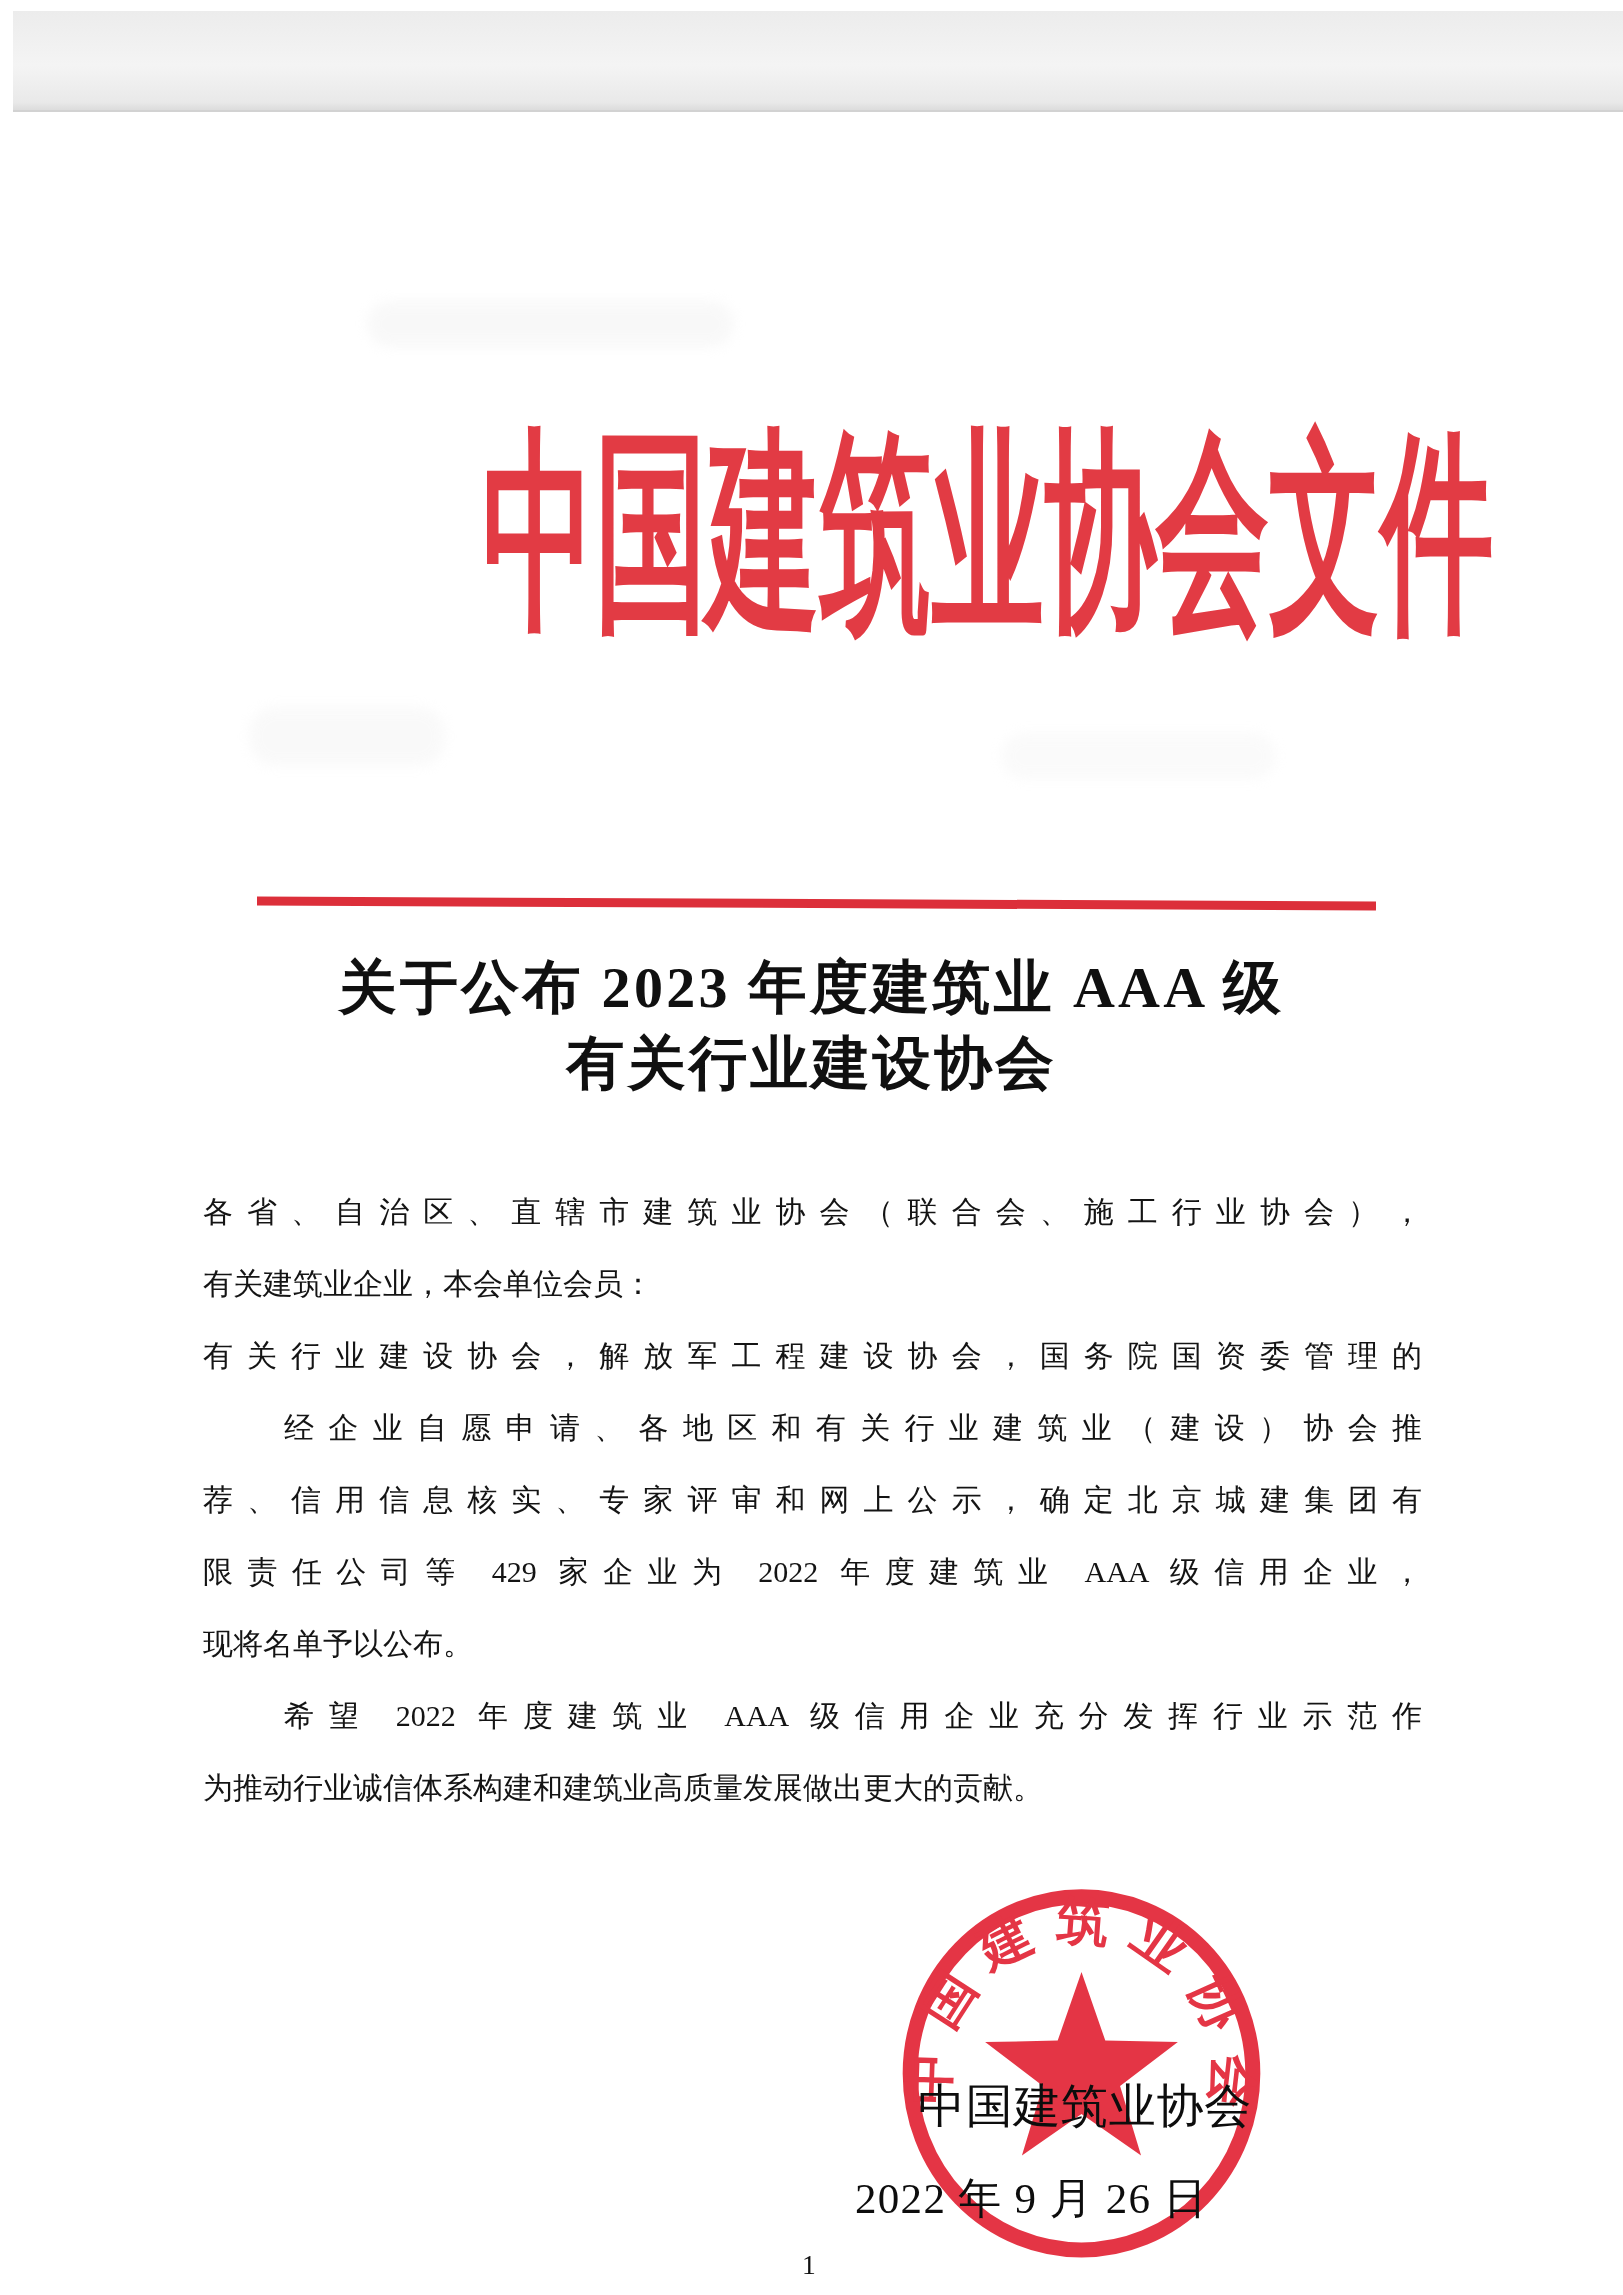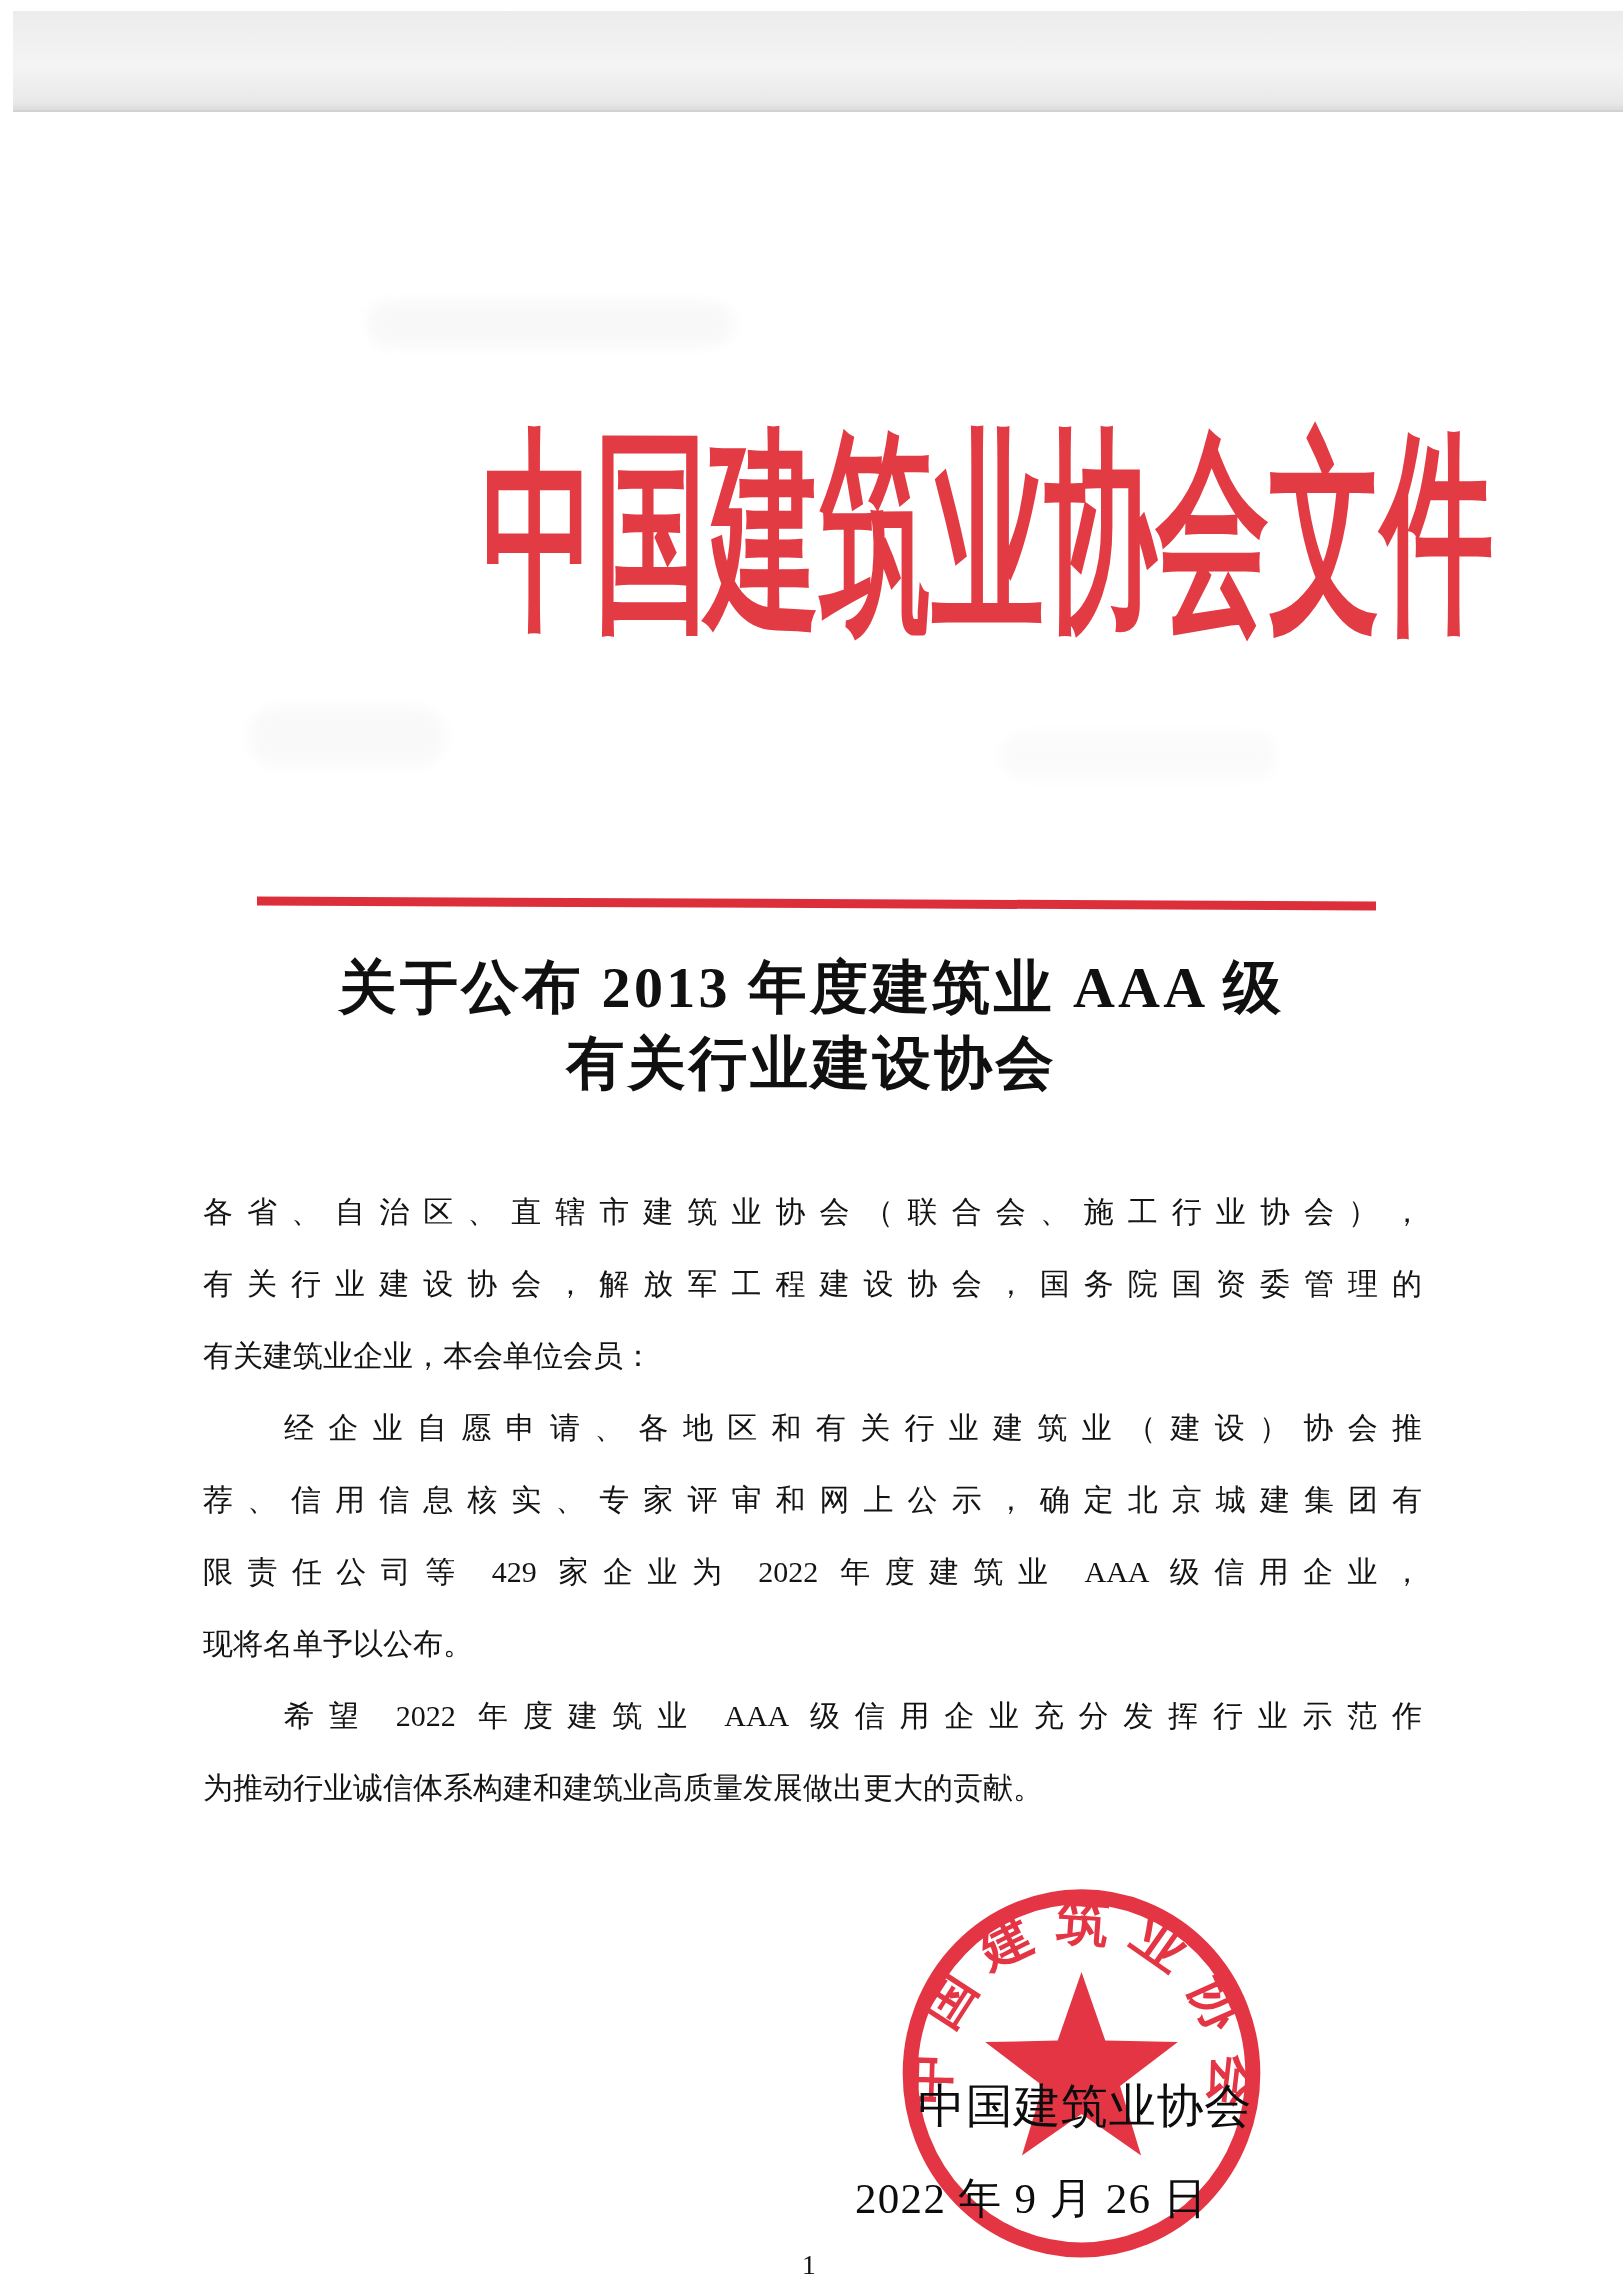--- a/index.html
+++ b/index.html
@@ -95,28 +95,28 @@
   <div class="artifact a3"></div>
 
   <div class="masthead">
     <span class="stretch" style="color: rgb(226, 59, 68);">中国建筑业协会文件</span>
   </div>
 
 
   <div class="red-rule" style="background: rgb(220, 47, 58);"></div>
 
   <div class="doc-title">
-    <div>关于公布 2013 年度建筑业 AAA 级</div>
+    <div>关于公布 2023 年度建筑业 AAA 级</div>
     <div>有关行业建设协会</div>
   </div>
 
   <div class="body-text">
       <div class="bline j">各省、自治区、直辖市建筑业协会（联合会、施工行业协会），</div>
+      <div class="bline l">有关建筑业企业，本会单位会员：</div>
       <div class="bline j">有关行业建设协会，解放军工程建设协会，国务院国资委管理的</div>
-      <div class="bline l">有关建筑业企业，本会单位会员：</div>
       <div class="bline j ind">经企业自愿申请、各地区和有关行业建筑业（建设）协会推</div>
       <div class="bline j">荐、信用信息核实、专家评审和网上公示，确定北京城建集团有</div>
       <div class="bline j">限责任公司等 429 家企业为 2022 年度建筑业 AAA 级信用企业，</div>
       <div class="bline l">现将名单予以公布。</div>
       <div class="bline j ind">希望 2022 年度建筑业 AAA 级信用企业充分发挥行业示范作</div>
       <div class="bline l">为推动行业诚信体系构建和建筑业高质量发展做出更大的贡献。</div>
     </div>
 
   <svg class="seal" viewBox="0 0 560 572" xmlns="http://www.w3.org/2000/svg">
     <defs>

